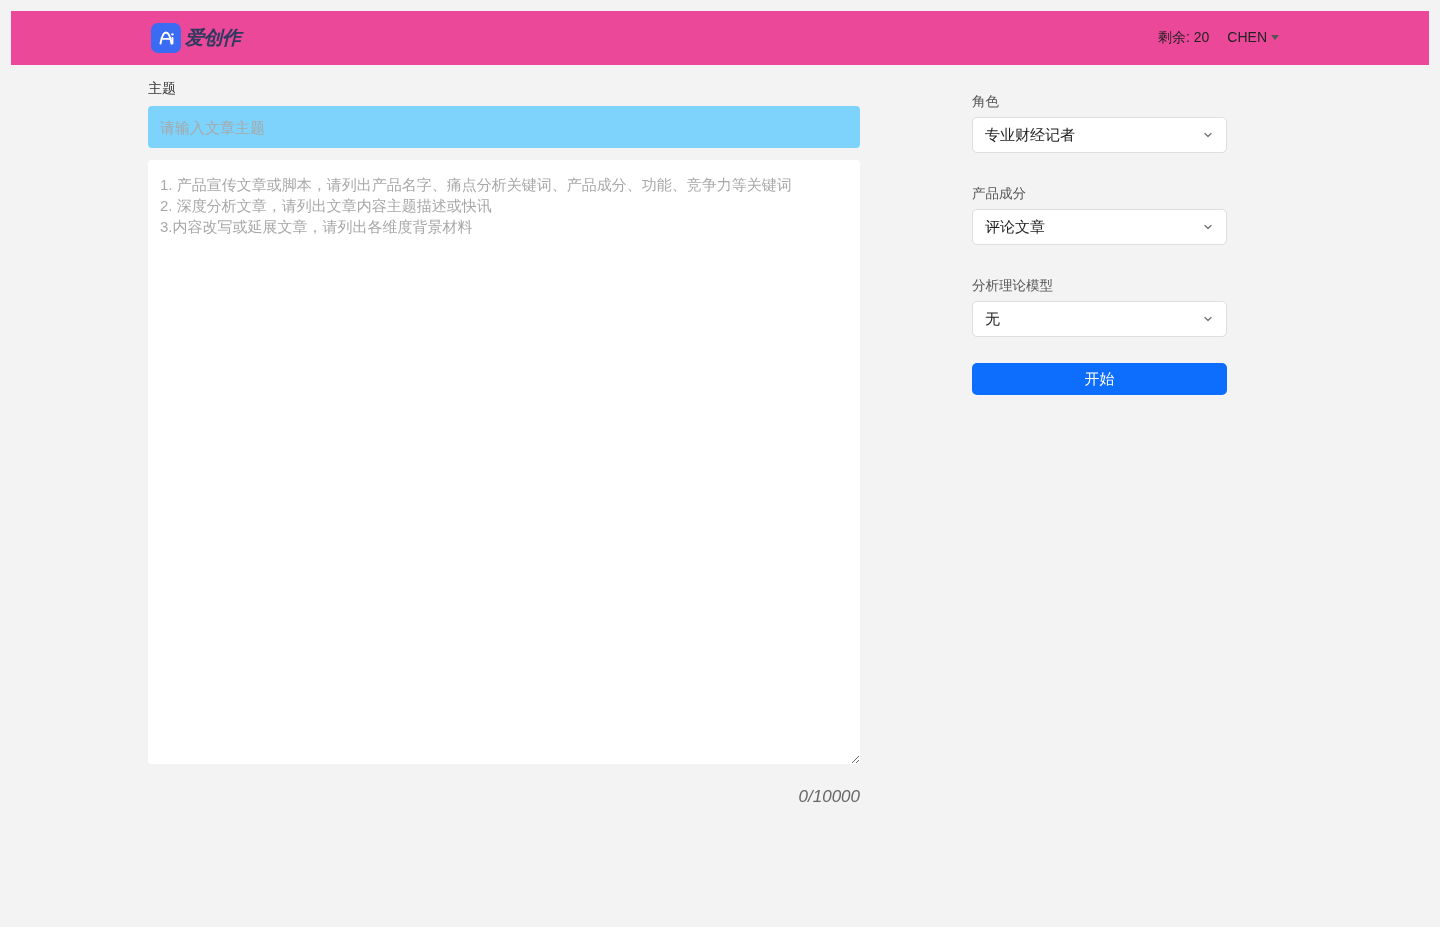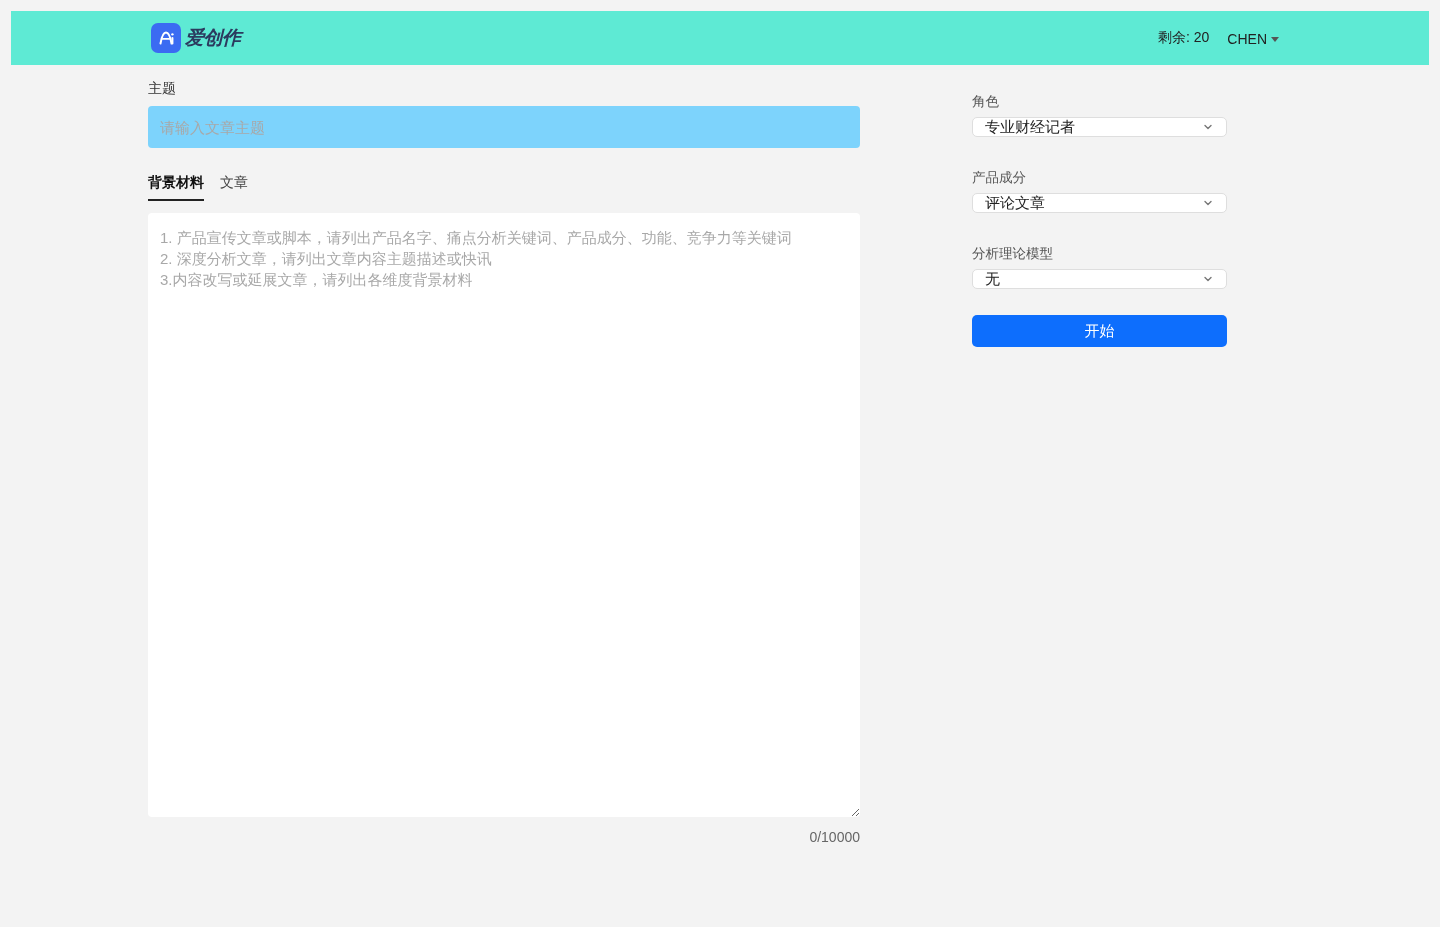--- a/index.html
+++ b/index.html
@@ -7,21 +7,21 @@
       margin: 0;
       padding: 0;
     }
     body {
       font-family: -apple-system, BlinkMacSystemFont, "Segoe UI", "PingFang SC", "Microsoft YaHei", sans-serif;
       background: #f3f3f3;
       min-height: 927px;
       width: 1440px;
     }
     .header {
-      background: #5eead4;
+      background: #ec4899;
       height: 54px;
       display: flex;
       align-items: center;
       justify-content: space-between;
       padding: 0 20px 0 0;
       margin: 11px 11px 0 11px;
       gap: 45px;
     }
     .logo-area {
       display: flex;
@@ -44,21 +44,21 @@
     }
     .logo-text {
       font-size: 19px;
       font-weight: 700;
       font-style: italic;
       color: #2b3a5e;
       letter-spacing: -0.5px;
     }
     .header-right {
       display: flex;
-      align-items: flex-end;
+      align-items: flex-start;
       gap: 18px;
       margin-right: 130px;
     }
     .remaining {
       font-size: 14px;
       color: #222;
     }
     .user-menu {
       display: flex;
       align-items: center;
@@ -155,30 +155,31 @@
       resize: both;
       outline: none;
       font-family: inherit;
       line-height: 1.4;
     }
     .content-textarea::placeholder {
       color: #a8a8a8;
     }
     .char-count {
       text-align: right;
-      font-size: 14px;
+      font-size: 17px;
       color: #666;
-      margin-top: 8px;
+      margin-top: 19px;
+      font-style: italic;
     }
     .select-group {
       margin-bottom: 32px;
     }
     .select-box {
       width: 100%;
-      height: 20px;
+      height: 36px;
       background: #fff;
       border: 1px solid #dedede;
       border-radius: 5px;
       display: flex;
       align-items: center;
       justify-content: space-between;
       padding: 0 12px;
       cursor: pointer;
       font-size: 15px;
       color: #222;
@@ -220,24 +221,20 @@
       <span class="caret-down"></span>
     </div>
   </div>
 </div>
 
 <div class="main">
   <div class="left-col">
     <label class="field-label">主题</label>
     <input type="text" class="subject-input" placeholder="请输入文章主题" style="">
     
-    <div class="tabs">
-      <div class="tab active">背景材料</div>
-      <div class="tab">文章</div>
-    </div>
     
     <div class="textarea-wrap">
       <textarea class="content-textarea" placeholder="1. 产品宣传文章或脚本，请列出产品名字、痛点分析关键词、产品成分、功能、竞争力等关键词
 2. 深度分析文章，请列出文章内容主题描述或快讯
 3.内容改写或延展文章，请列出各维度背景材料" style=""></textarea>
       <div class="char-count">0/10000</div>
     </div>
   </div>
 
   <div class="right-col">

